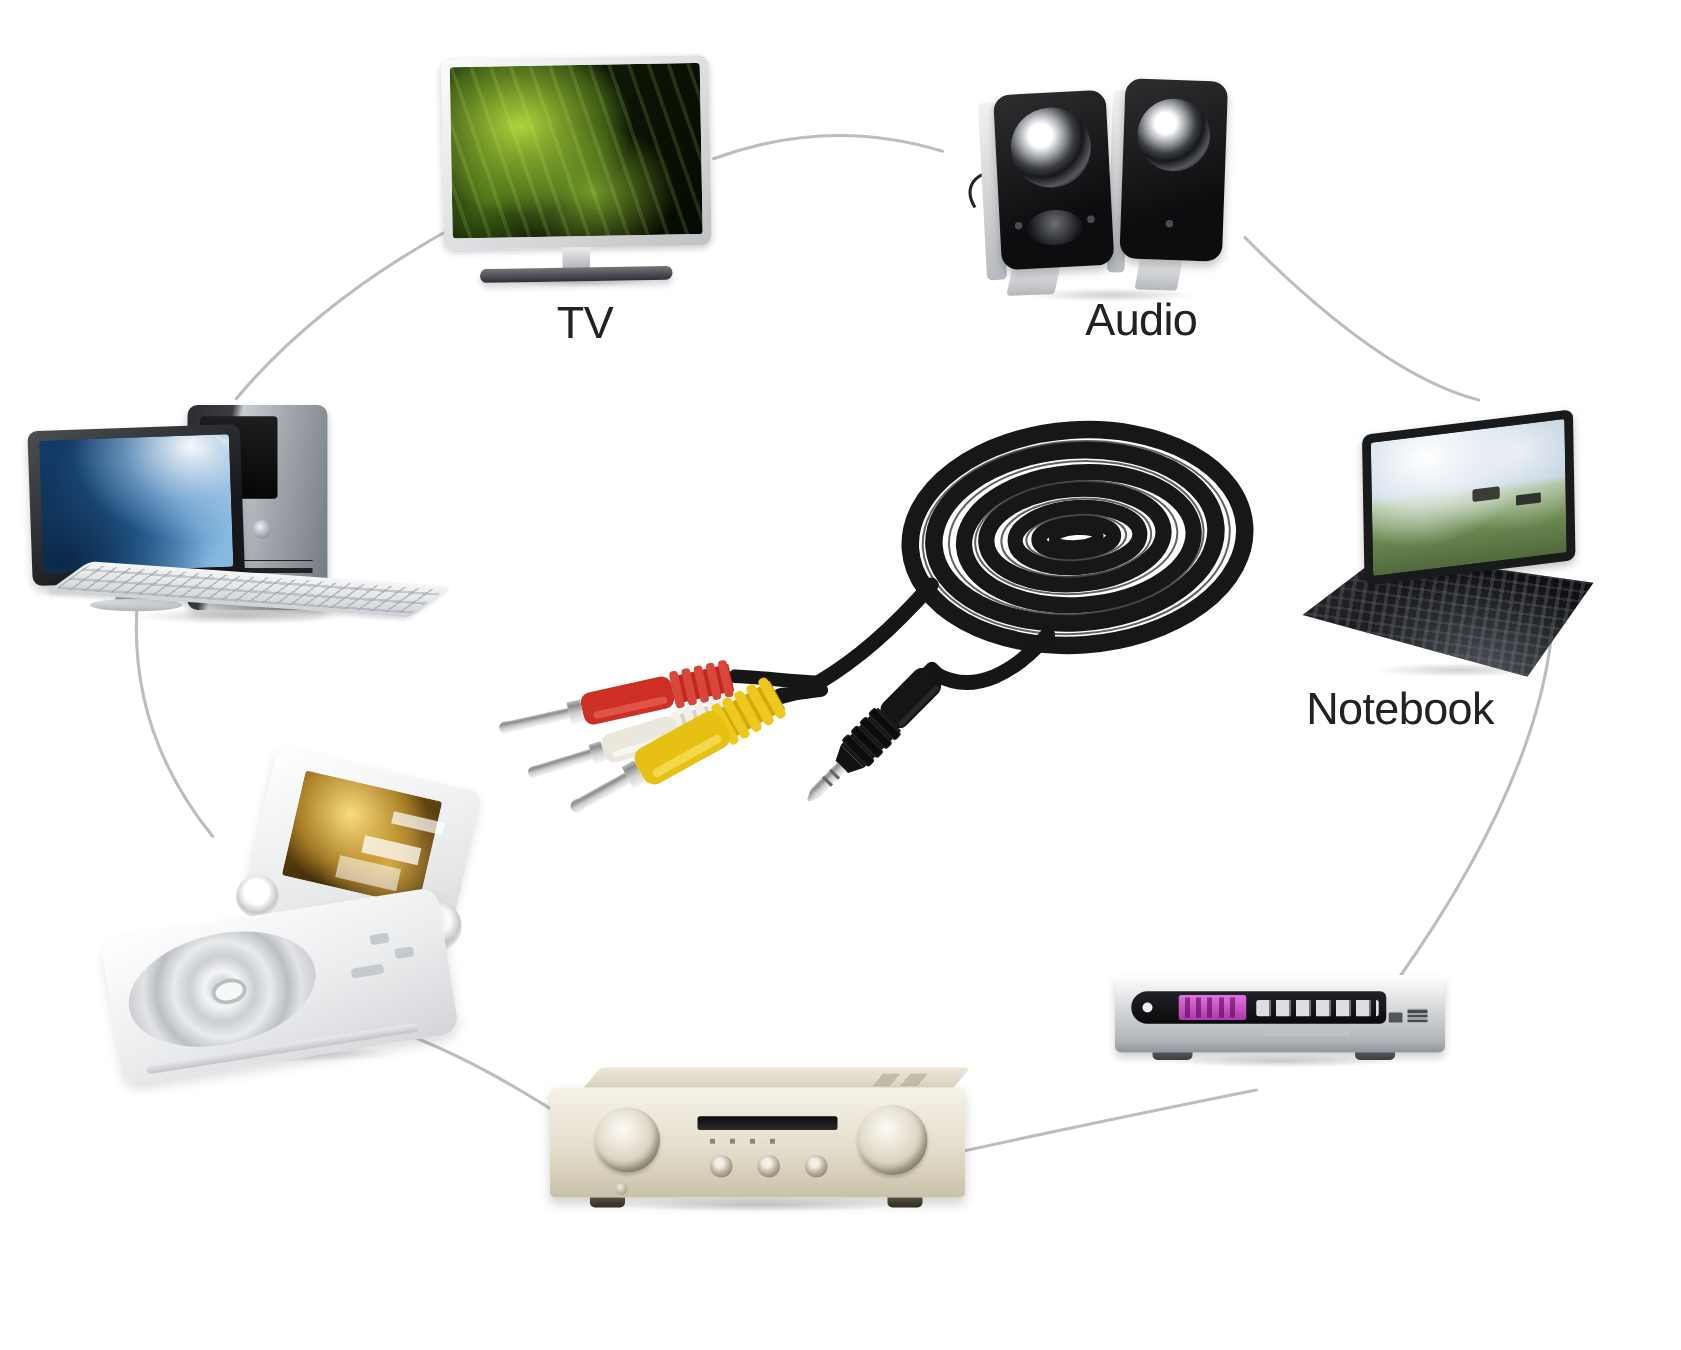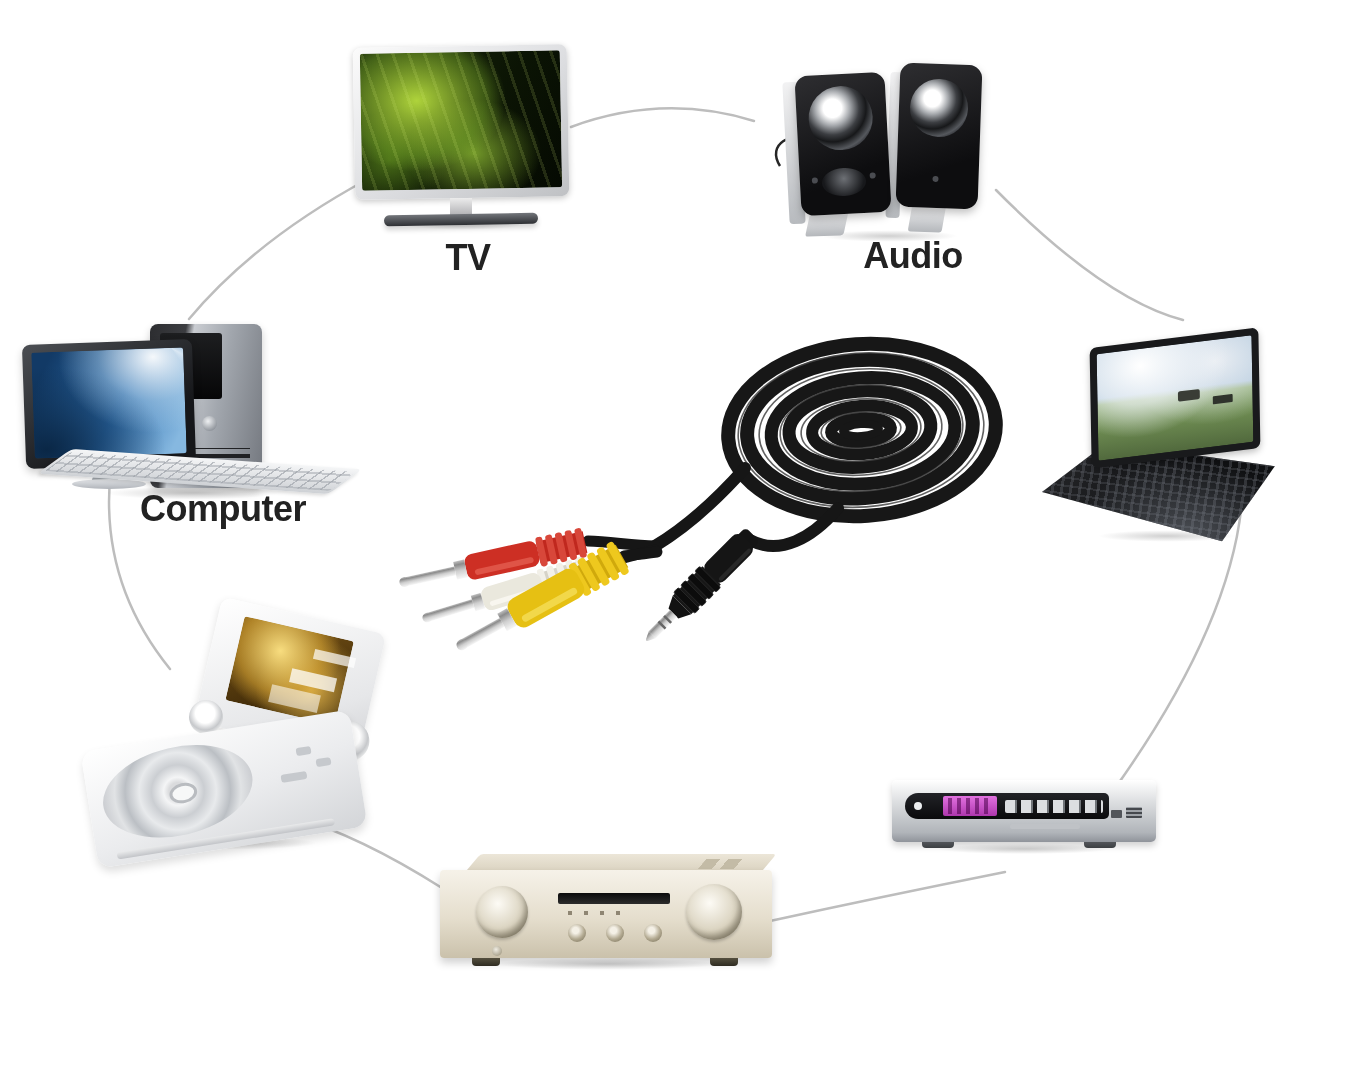--- a/index.html
+++ b/index.html
@@ -1,21 +1,21 @@
 <!DOCTYPE html>
 <html><head>
 <meta charset="utf-8">
 <style>
   html,body{margin:0;padding:0;background:#fff}
   .canvas{position:relative;width:1345px;height:1080px;background:#ffffff;overflow:hidden;
           font-family:"Liberation Sans",sans-serif}
   svg{position:absolute;left:0;top:0;overflow:visible}
 
   
-  .label{position:absolute;transform:translateX(-50%);font-weight:700;font-size:36px;
+  .label{position:absolute;transform:translateX(-50%);font-weight:400;font-size:36px;
          color:#222;letter-spacing:-0.5px;white-space:nowrap}
 
   .dev{position:absolute}
   .p{position:absolute}
 
   
   .tv{left:348px;top:40px;width:228px;height:200px}
   .tv-frame{left:6px;top:6px;width:214px;height:152px;border-radius:8px;transform:rotate(-1deg);
             background:linear-gradient(145deg,#fbfbfb,#dcdde0 55%,#bfc1c4);
             box-shadow:0 2px 6px rgba(0,0,0,.22)}
@@ -228,29 +228,29 @@
       <div class="p pc-btn"></div>
       <div class="pc-vents"></div>
     </div>
     <div class="p pc-mstand"></div>
     <div class="p pc-mbase"></div>
     <div class="p pc-mon">
       <div class="pc-scr"></div>
     </div>
     <div class="p pc-kb"></div>
   </div>
-  <div class="label" style="left:223px;top:488px">Computer</div>
 
   <div class="dev notebook">
     <div class="p shd" style="left:30px;top:196px;width:190px;height:16px"></div>
     <div class="p nb-base"></div>
     <div class="p nb-scr">
       <div class="nb-img"></div>
     </div>
   </div>
+  <div class="label" style="left:1120px;top:546px">Notebook</div>
 
   <div class="dev cdp">
     <div class="p shd" style="left:30px;top:222px;width:230px;height:18px"></div>
     <div class="p cd-hinge"></div>
     <div class="p cd-lid">
       <div class="cd-scr"></div>
       <div class="cd-spk a"></div>
       <div class="cd-spk b"></div>
     </div>
     <div class="p cd-body">

